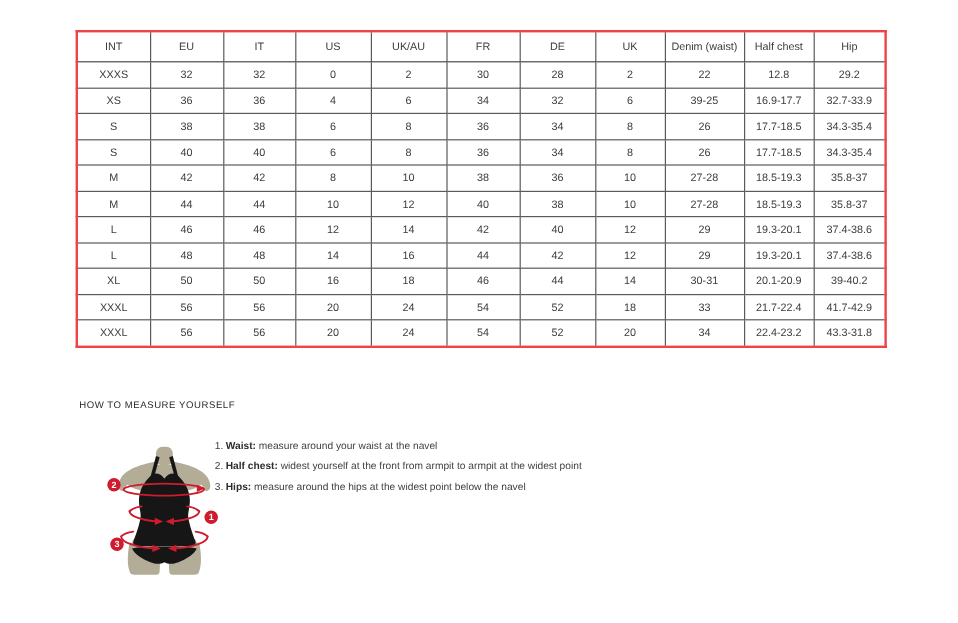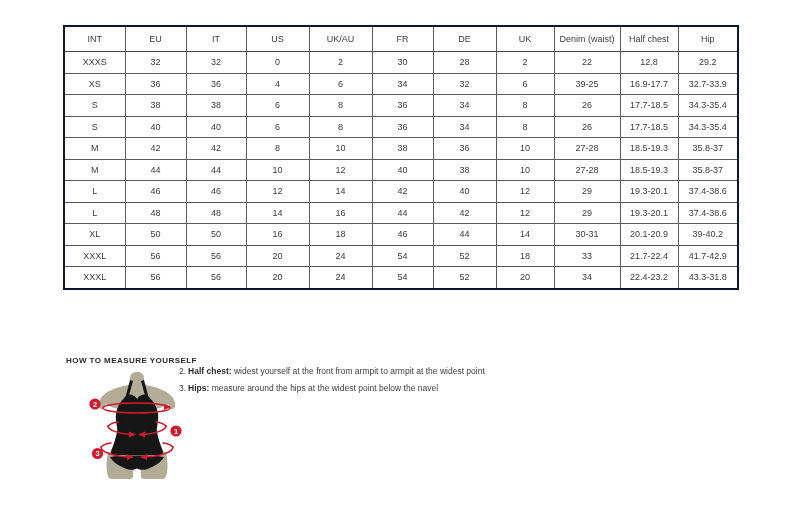--- a/index.html
+++ b/index.html
@@ -4,34 +4,34 @@
 <style>
   html,body{margin:0;padding:0;}
   body{
     width:798px;height:519px;background:#ffffff;position:relative;overflow:hidden;
     font-family:"Liberation Sans",sans-serif;
   }
   
   .size-table{
     position:absolute;left:63px;top:25px;
     border-collapse:collapse;table-layout:fixed;
-    border:2px solid #0f172a;
+    border:2px solid #ef4444;
   }
   .size-table th,.size-table td{
     border:1px solid #5b5b5b;
     font-size:9px;font-weight:400;color:#3c3c3c;
     text-align:center;vertical-align:middle;padding:0;
     overflow:hidden;white-space:nowrap;
   }
   .size-table th{height:24px;border-bottom:1px solid #4a4a4a;}
   .size-table td{height:20.5px;}
   
   .measure-heading{
-    position:absolute;left:66px;top:356px;
-    font-size:8px;font-weight:700;color:#2b2b2b;letter-spacing:.45px;
+    position:absolute;left:66px;top:333px;
+    font-size:8px;font-weight:400;color:#2b2b2b;letter-spacing:.45px;
   }
   .figure{position:absolute;left:85px;top:372px;width:105px;height:110px;}
   .instructions{
     position:absolute;left:179px;top:366px;margin:0;padding:0;list-style:none;
     font-size:8.5px;color:#3e3e3e;line-height:10px;
   }
   .instructions li{margin-bottom:7px;white-space:nowrap;}
   .instructions .num{margin-right:2px;}
   .instructions b{font-weight:700;color:#2d2d2d;}
   .badge-num{
@@ -264,15 +264,16 @@
       <circle cx="91" cy="59" r="5.6" fill="#d01b2e"></circle>
       <circle cx="12.5" cy="81.5" r="5.6" fill="#d01b2e"></circle>
       <text x="10" y="34.7" class="badge-num">2</text>
       <text x="91" y="61.7" class="badge-num">1</text>
       <text x="12.5" y="84.2" class="badge-num">3</text>
     </g>
   </svg>
 </div>
 
 <ol class="instructions">
+  <li><span class="num">1.</span><b>Waist:</b><span> measure around your waist at the navel</span></li>
   <li><span class="num">2.</span><b>Half chest:</b><span> widest yourself at the front from armpit to armpit at the widest point</span></li>
   <li><span class="num">3.</span><b>Hips:</b><span> measure around the hips at the widest point below the navel</span></li>
 </ol>
 
 </body></html>

